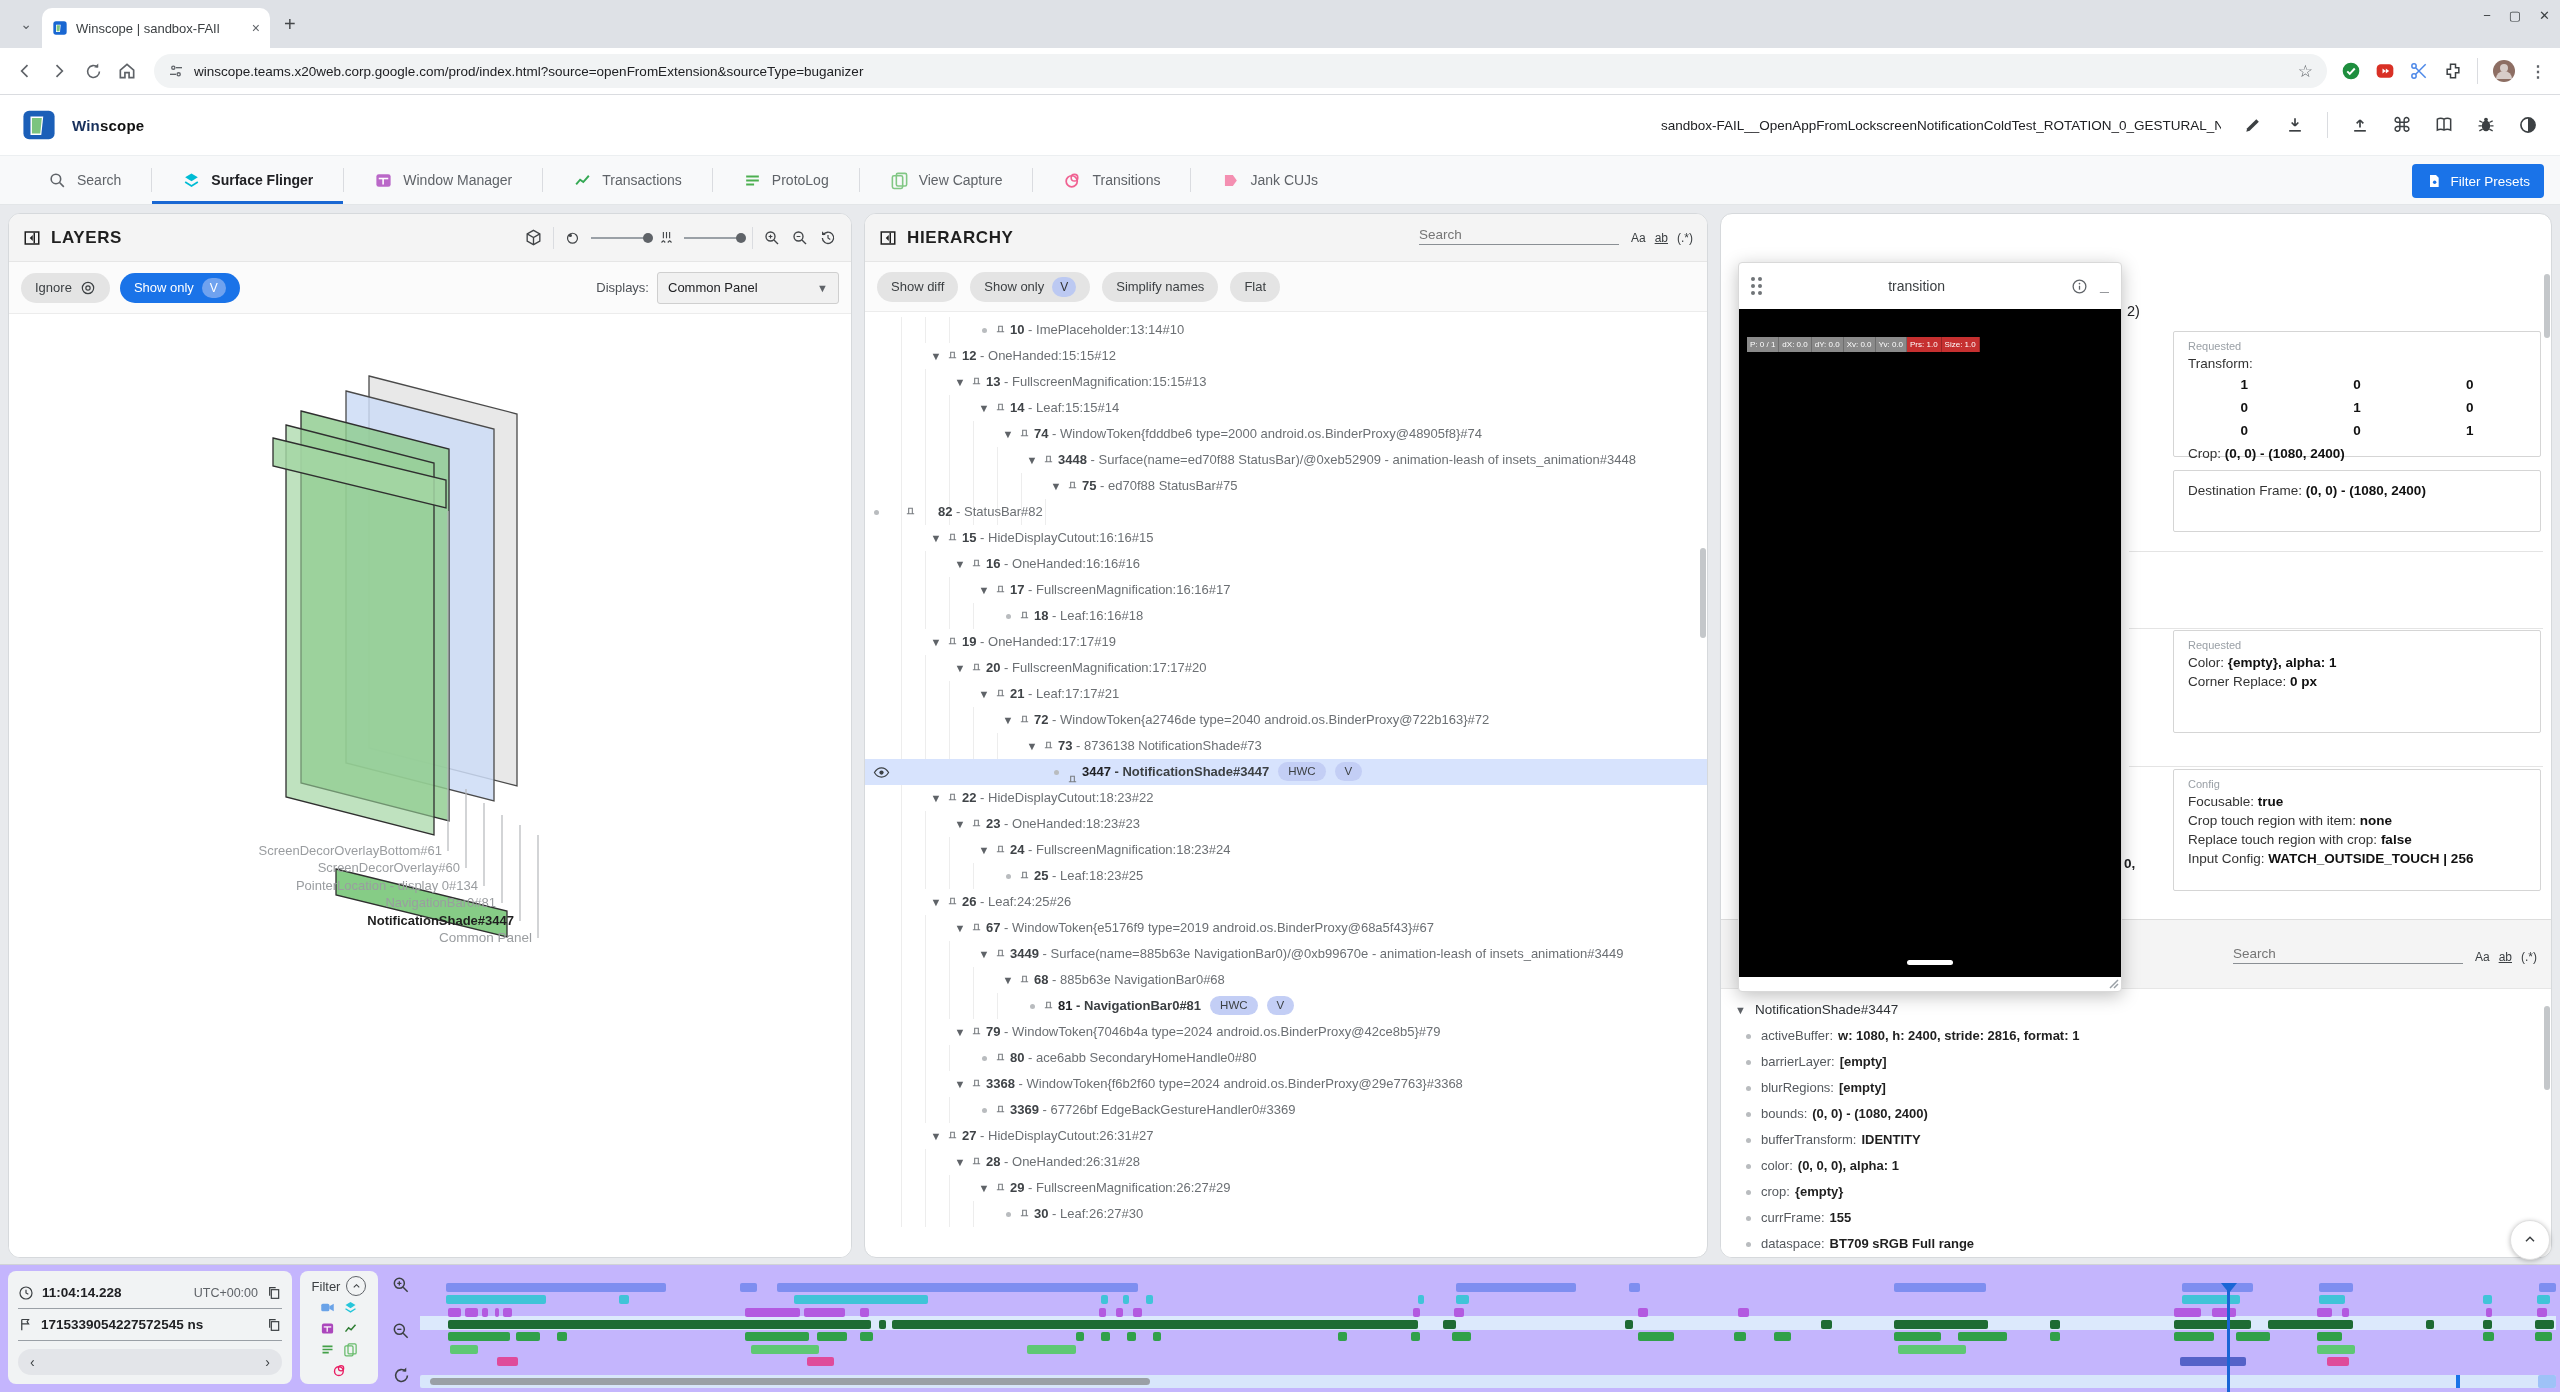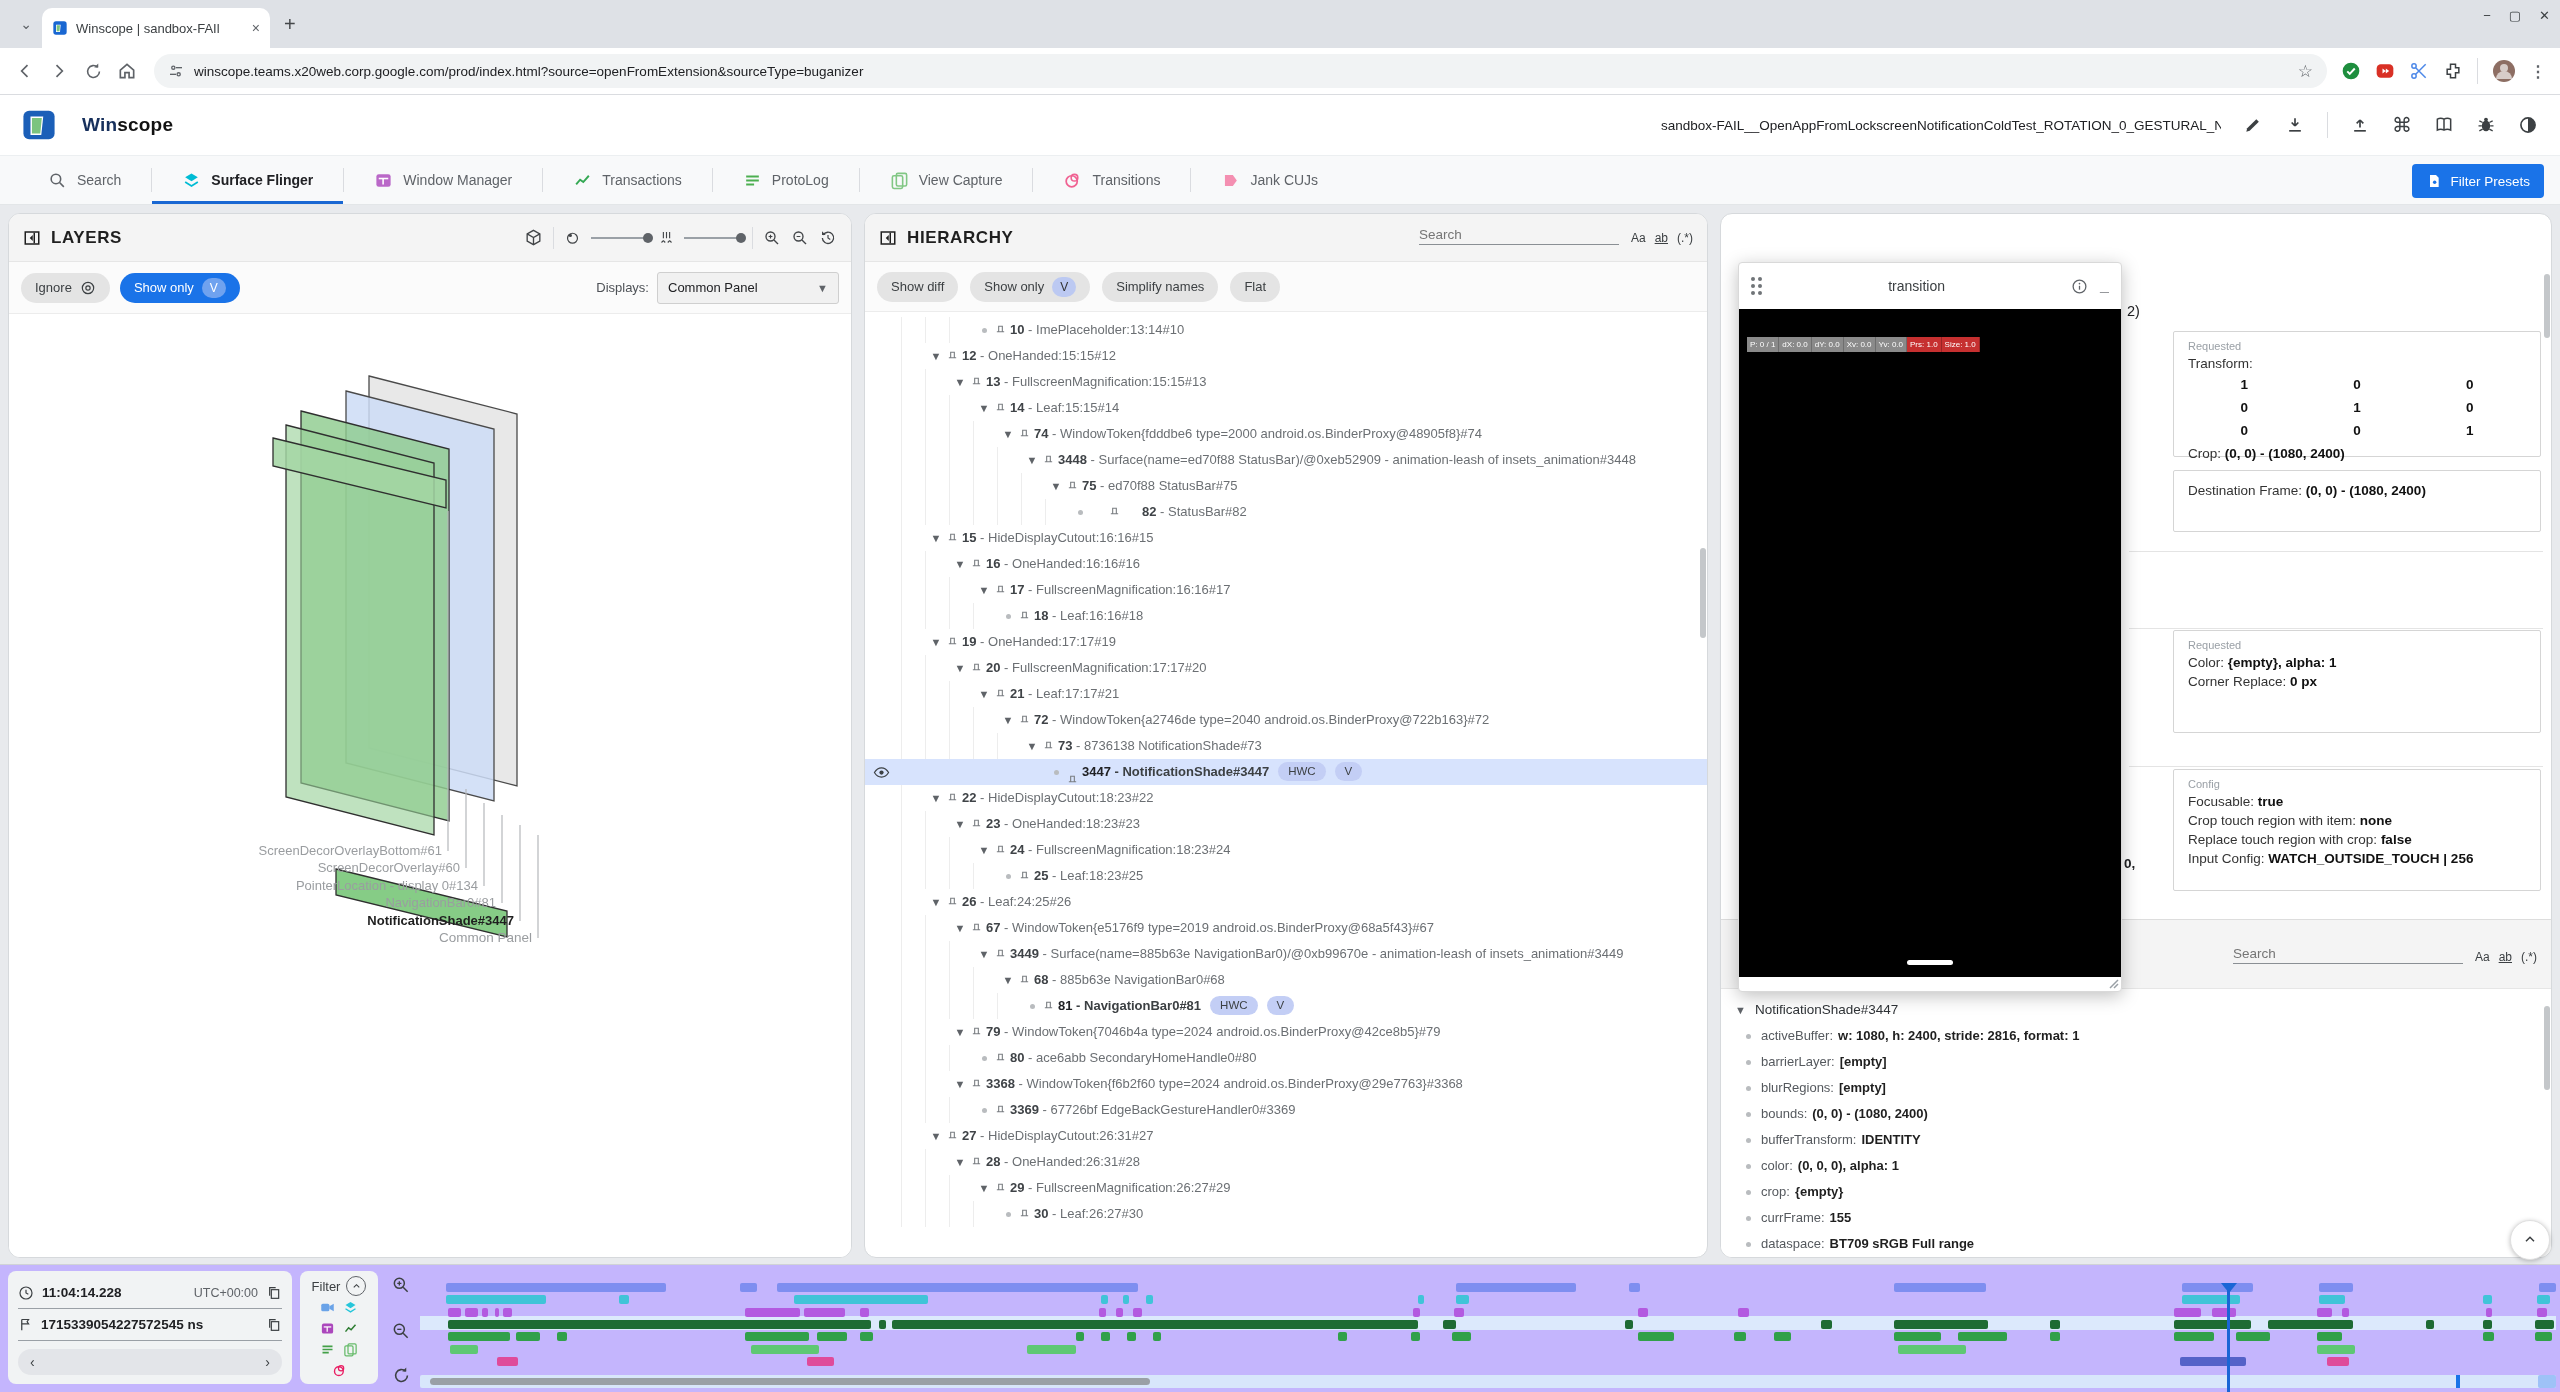--- a/index.html
+++ b/index.html
@@ -22,21 +22,21 @@
   .nav-ic { width:34px; height:34px; display:flex; align-items:center; justify-content:center; color:#5f6368; }
   #omnibox { height:34px; flex:1; margin:0 14px 0 10px; background:#f1f3f4; border-radius:17px;
     display:flex; align-items:center; padding:0 14px; gap:10px; }
   #omnibox .url { font-size:13.5px; color:#202124; flex:1; white-space:nowrap; overflow:hidden; }
   #ext-icons { display:flex; align-items:center; gap:14px; padding-right:14px; }
 
   
   #app-header { position:absolute; left:0; top:95px; width:2560px; height:60px; background:#fff;
     display:flex; align-items:center; }
   #logo { margin-left:22px; }
-  #app-title { font-size:19px; font-weight:bold; margin-left:26px; letter-spacing:.2px; }
+  #app-title { font-size:15px; font-weight:bold; margin-left:16px; letter-spacing:.2px; }
   #app-title .win { color:#17305c; } #app-title .scope { color:#111; }
   #header-right { margin-left:auto; display:flex; align-items:center; gap:22px; padding-right:22px; color:#3c4043; }
   #file-name { font-size:13.5px; color:#202124; max-width:560px; white-space:nowrap; overflow:hidden; }
   .hdr-sep { width:1px; height:26px; background:#dadce0; }
 
   
   #navbar { position:absolute; left:0; top:155px; width:2560px; height:50px; background:#f8f9fa;
     border-top:1px solid #eceff1; border-bottom:1px solid #e3e6e8; display:flex; align-items:stretch; }
   .nav-tab { display:flex; align-items:center; gap:10px; padding:0 30px; font-size:14px; color:#5f6368;
     position:relative; }
@@ -599,21 +599,21 @@
       </div>
       <div class="tree-row" style="padding-left: 180px; background: repeating-linear-gradient(to right, rgb(237, 237, 237) 0px, rgb(237, 237, 237) 1px, transparent 1px, transparent 24px) 36px 0px / 144px 100% no-repeat;">
         <span class="twist">▼</span>
         <span class="pin">
           <svg width="11" height="11" viewBox="0 0 24 24">
             <path d="M8 17V5h8v12M4 17h16" fill="none" stroke="currentColor" stroke-width="2.4"></path>
           </svg>
         </span>
         <span class="lbl"><b>75</b> - ed70f88 StatusBar#75</span>
       </div>
-      <div class="tree-row" style="padding-left: 204px; background: repeating-linear-gradient(to right, rgb(237, 237, 237) 0px, rgb(237, 237, 237) 1px, transparent 1px, transparent 24px) 36px 0px / 168px 100% no-repeat; gap: 18px;">
+      <div class="tree-row" style="background: repeating-linear-gradient(to right, rgb(237, 237, 237) 0px, rgb(237, 237, 237) 1px, transparent 1px, transparent 24px) 36px 0px / 168px 100% no-repeat; gap: 18px;">
         <span class="dot"><i></i></span>
         <span class="pin">
           <svg width="11" height="11" viewBox="0 0 24 24">
             <path d="M8 17V5h8v12M4 17h16" fill="none" stroke="currentColor" stroke-width="2.4"></path>
           </svg>
         </span>
         <span class="lbl"><b>82</b> - StatusBar#82</span>
       </div>
       <div class="tree-row" style="padding-left: 60px; background: repeating-linear-gradient(to right, rgb(237, 237, 237) 0px, rgb(237, 237, 237) 1px, transparent 1px, transparent 24px) 36px 0px / 24px 100% no-repeat;">
         <span class="twist">▼</span>

